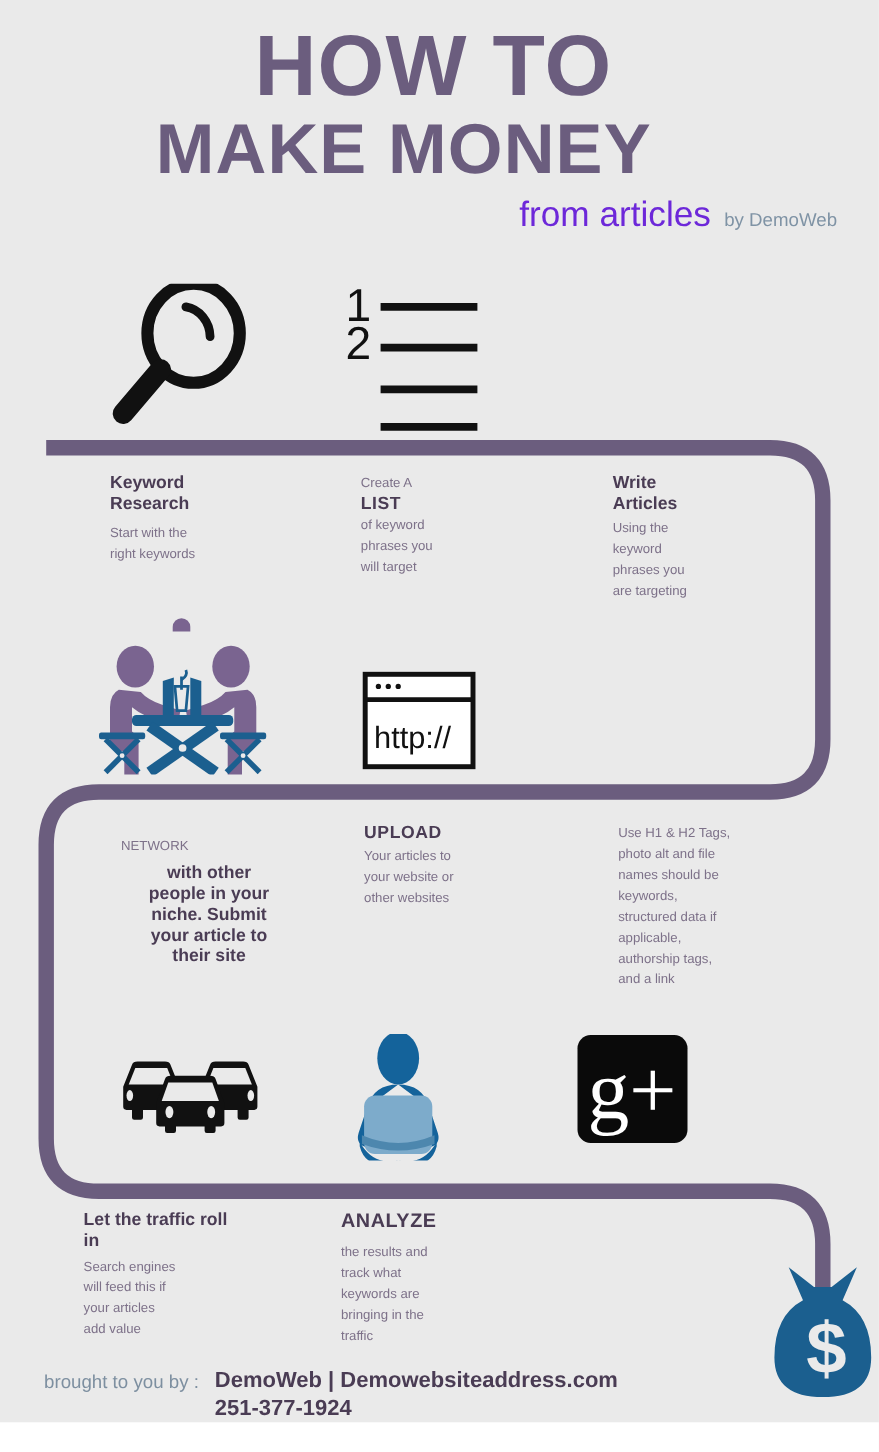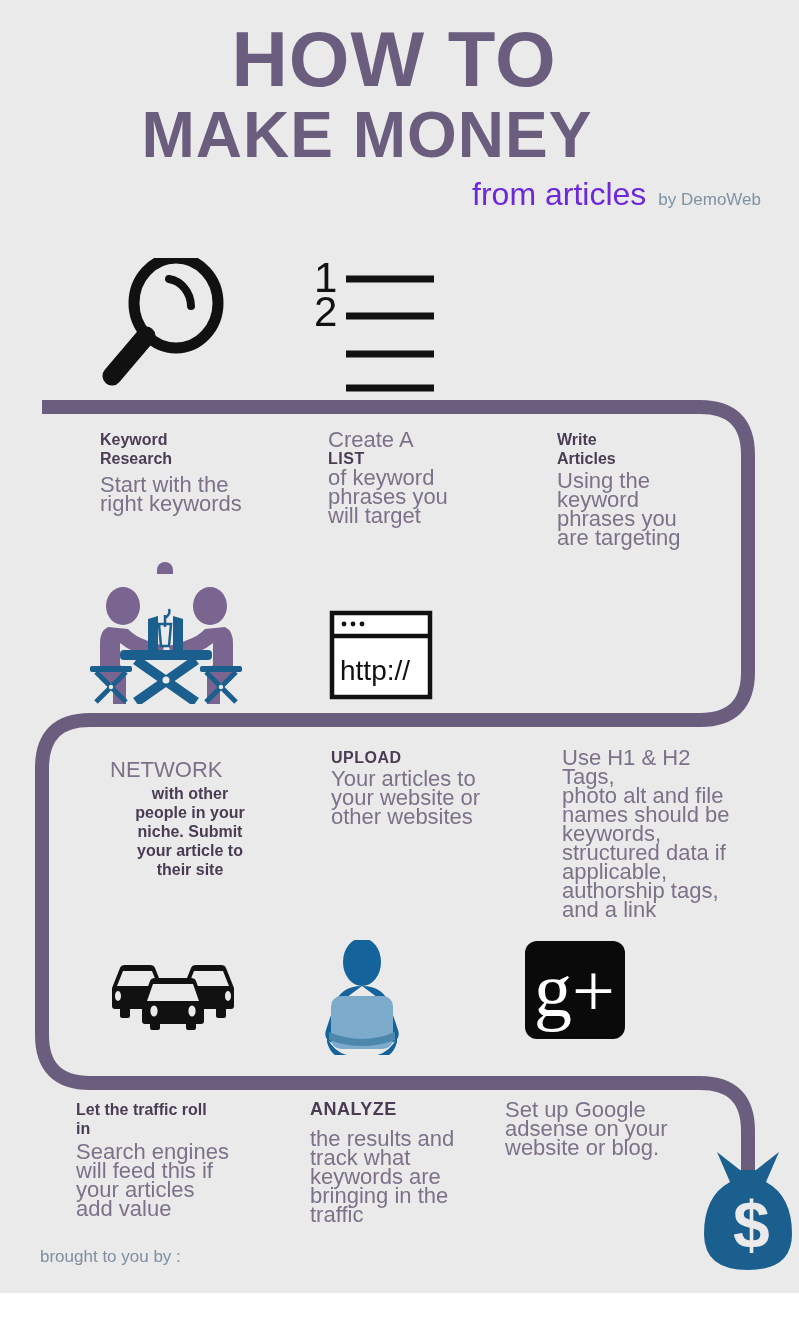--- a/index.html
+++ b/index.html
@@ -48,21 +48,21 @@
   .band { position:absolute; left:0; width:799px; }
 
   .icon-cell { position:absolute; }
 
   .txt { position:absolute; width:150px; }
   .txt .hd {
     color:#4a3c54; font-weight:bold; font-size:16px; line-height:19px;
     letter-spacing:0px;
   }
   .txt .hd.caps { letter-spacing:0.5px; }
-  .txt .lt { color:#7d7189; font-size:22px; line-height:19px; font-weight:normal; }
+  .txt .lt { color:#7d7189; font-size:12px; line-height:19px; font-weight:normal; }
   .txt .bd { color:#4a3c54; font-weight:bold; font-size:16px; line-height:19px;text-align:center; }
 
   
   #footer { position:absolute; left:40px; top:1243px; width:720px; }
   #footer-label { display:inline-block; color:#7d8fa0; font-size:17px; vertical-align:top; padding-top:4px;}
   #footer-lines { display:inline-block; vertical-align:top; margin-left:10px; }
   #footer-line1 { color:#4a3c54; font-size:20px; font-weight:bold; line-height:25px; letter-spacing:0px;}
   #footer-line2 { color:#4a3c54; font-size:20px; font-weight:bold; line-height:25px; }
 
   
@@ -262,32 +262,31 @@
 add value</div>
     </div>
     <div class="txt" style="left:310px; top:2px; width:170px;">
       <div class="hd caps" style="font-size:18px;">ANALYZE</div>
       <div class="lt" style="margin-top:10px; white-space:pre-line;">the results and
 track what
 keywords are
 bringing in the
 traffic</div>
     </div>
-    <div class="txt" style="left:505px; top:2px; width:180px;">
-      <div class="lt" style="white-space:pre-line;">Set up Google
-adsense on your
-website or blog.</div>
-    </div>
   </div>
 
   <div id="moneybag">
     <svg width="96" height="130" viewBox="0 0 96 130">
       <path d="M17 4 L40 22 L56 22 L79 4 L66 34 Q92 48 92 86 Q92 122 48 122 Q4 122 4 86 Q4 48 30 34 Z" fill="#1b5f8f"></path>
       <text x="33" y="100" font-family="Liberation Sans, sans-serif" font-size="66" font-weight="bold" fill="#eaeaea">$</text>
     </svg>
   </div>
 
   <div id="footer">
     <span id="footer-label">brought to you by :</span>
+    <span id="footer-lines">
+      <div id="footer-line1">DemoWeb | Demowebsiteaddress.com</div>
+      <div id="footer-line2">251-377-1924</div>
+    </span>
   </div>
 
   <div id="bottom-white-strip"></div>
 </div>
 
 </body></html>

